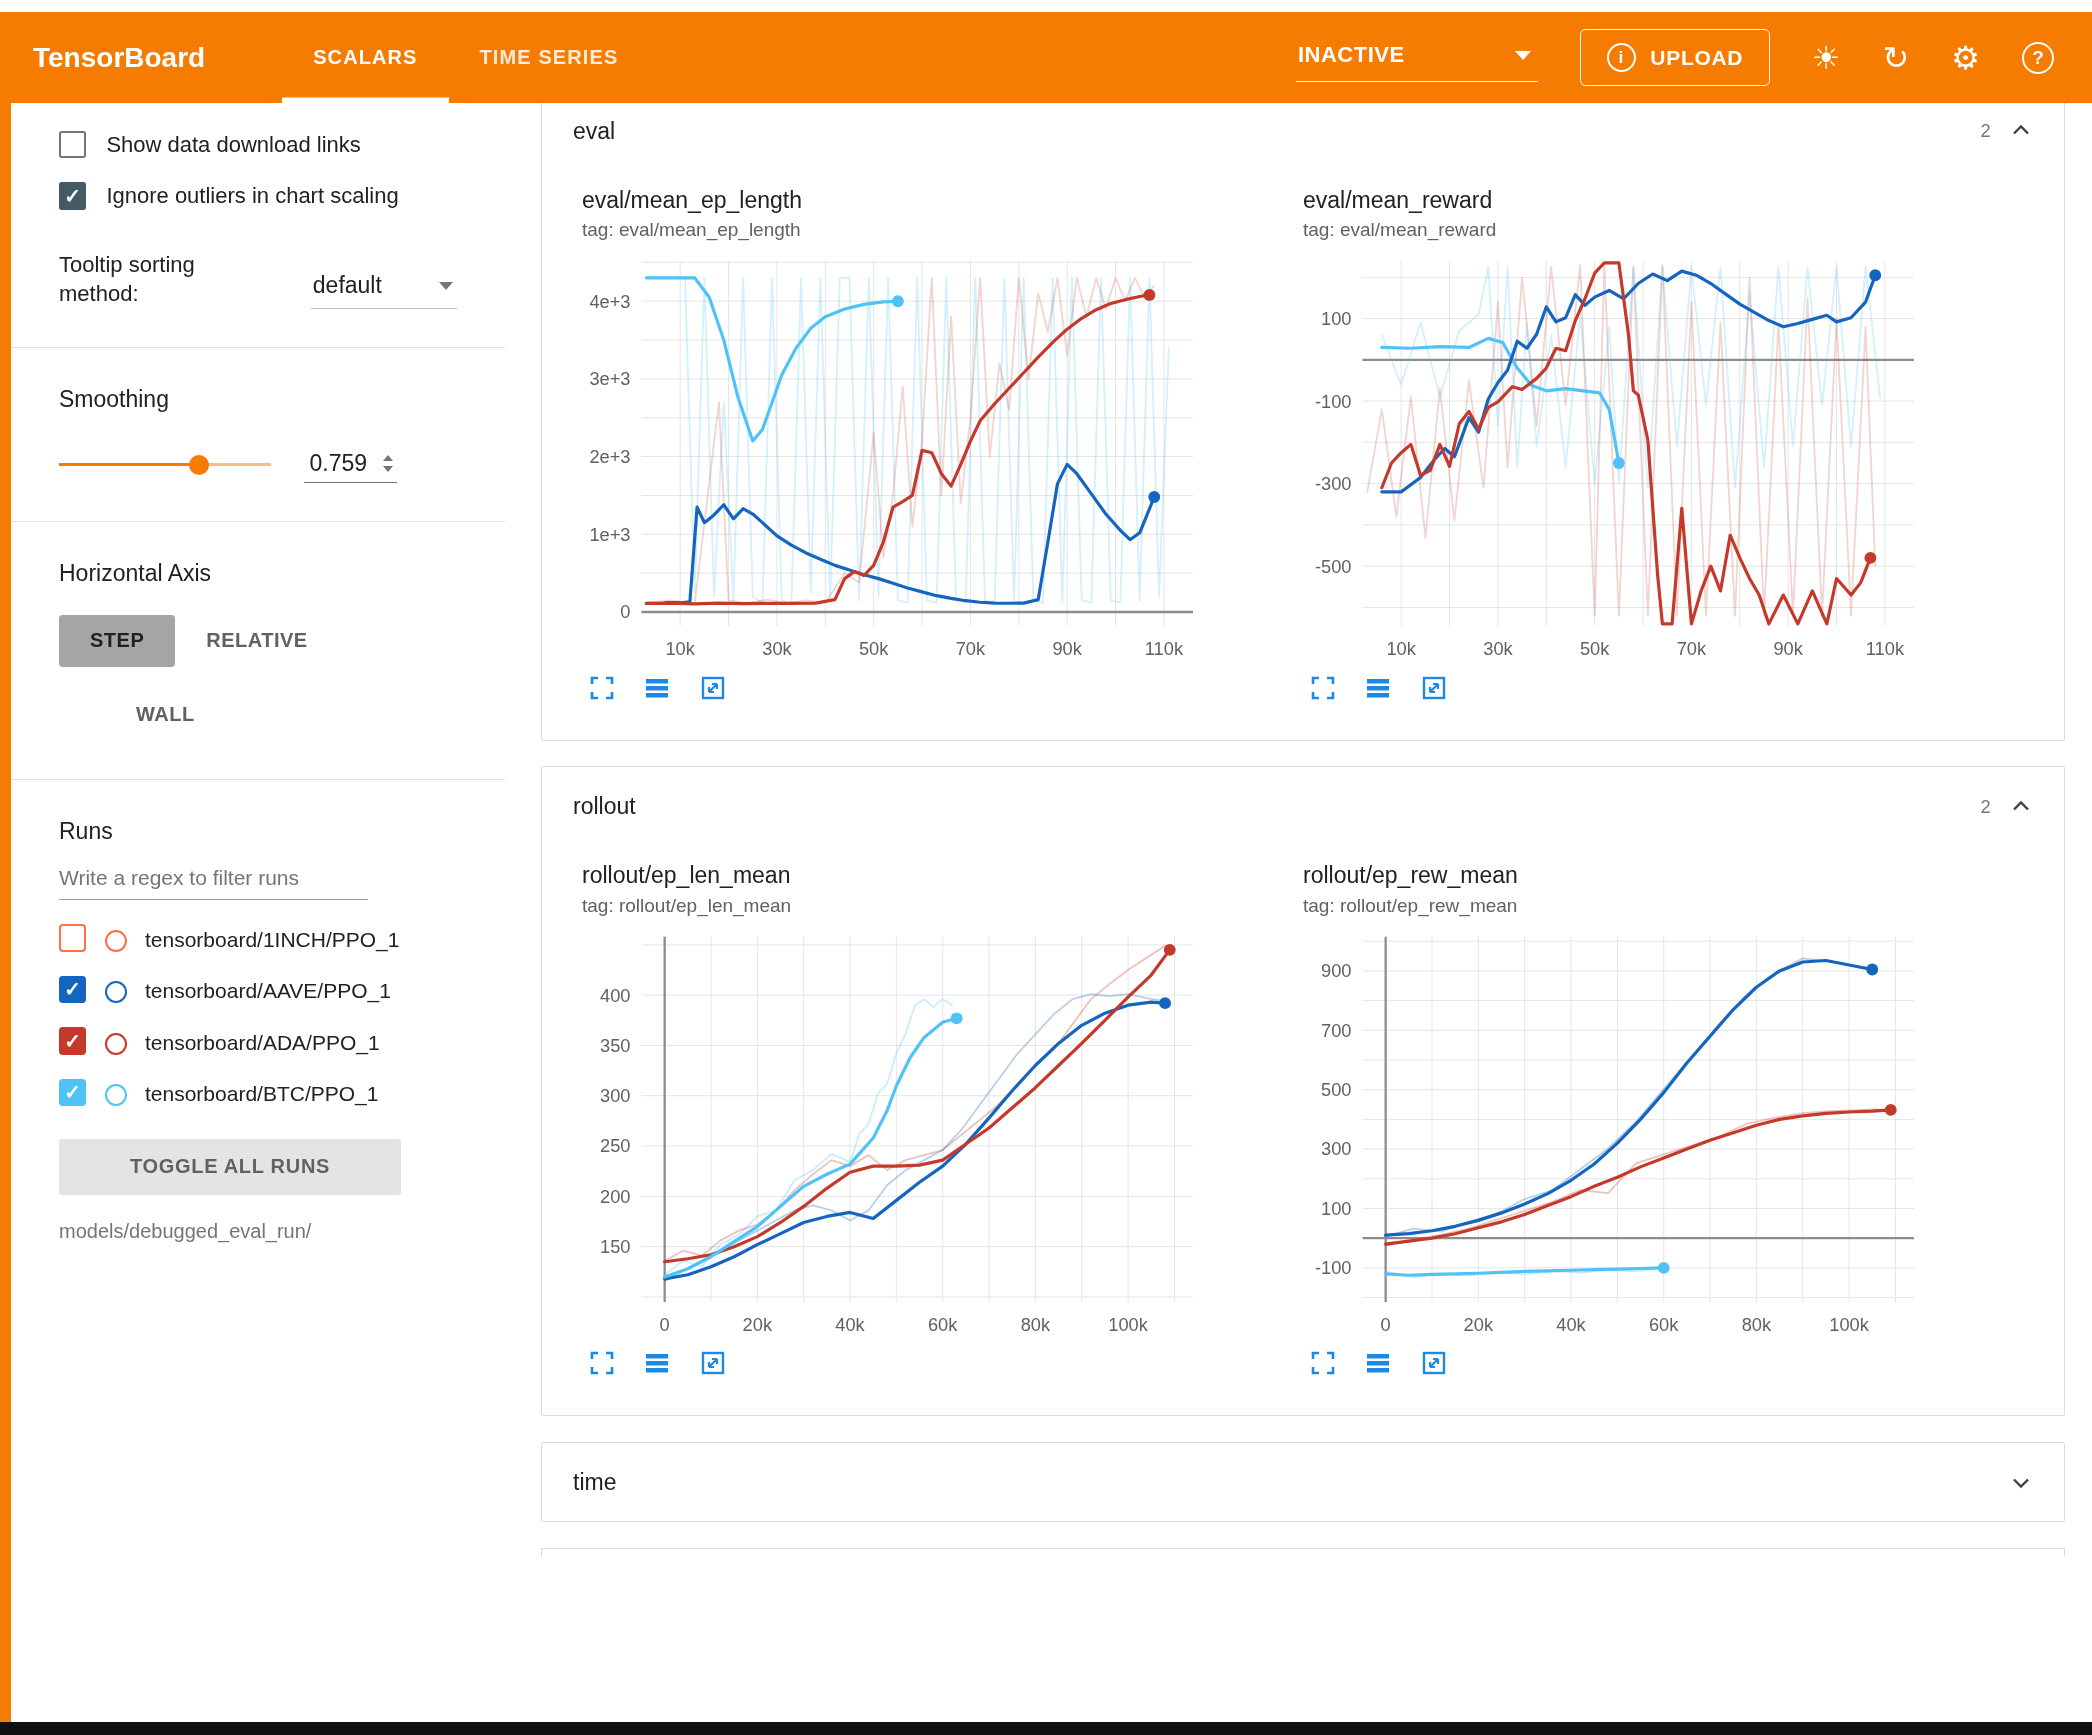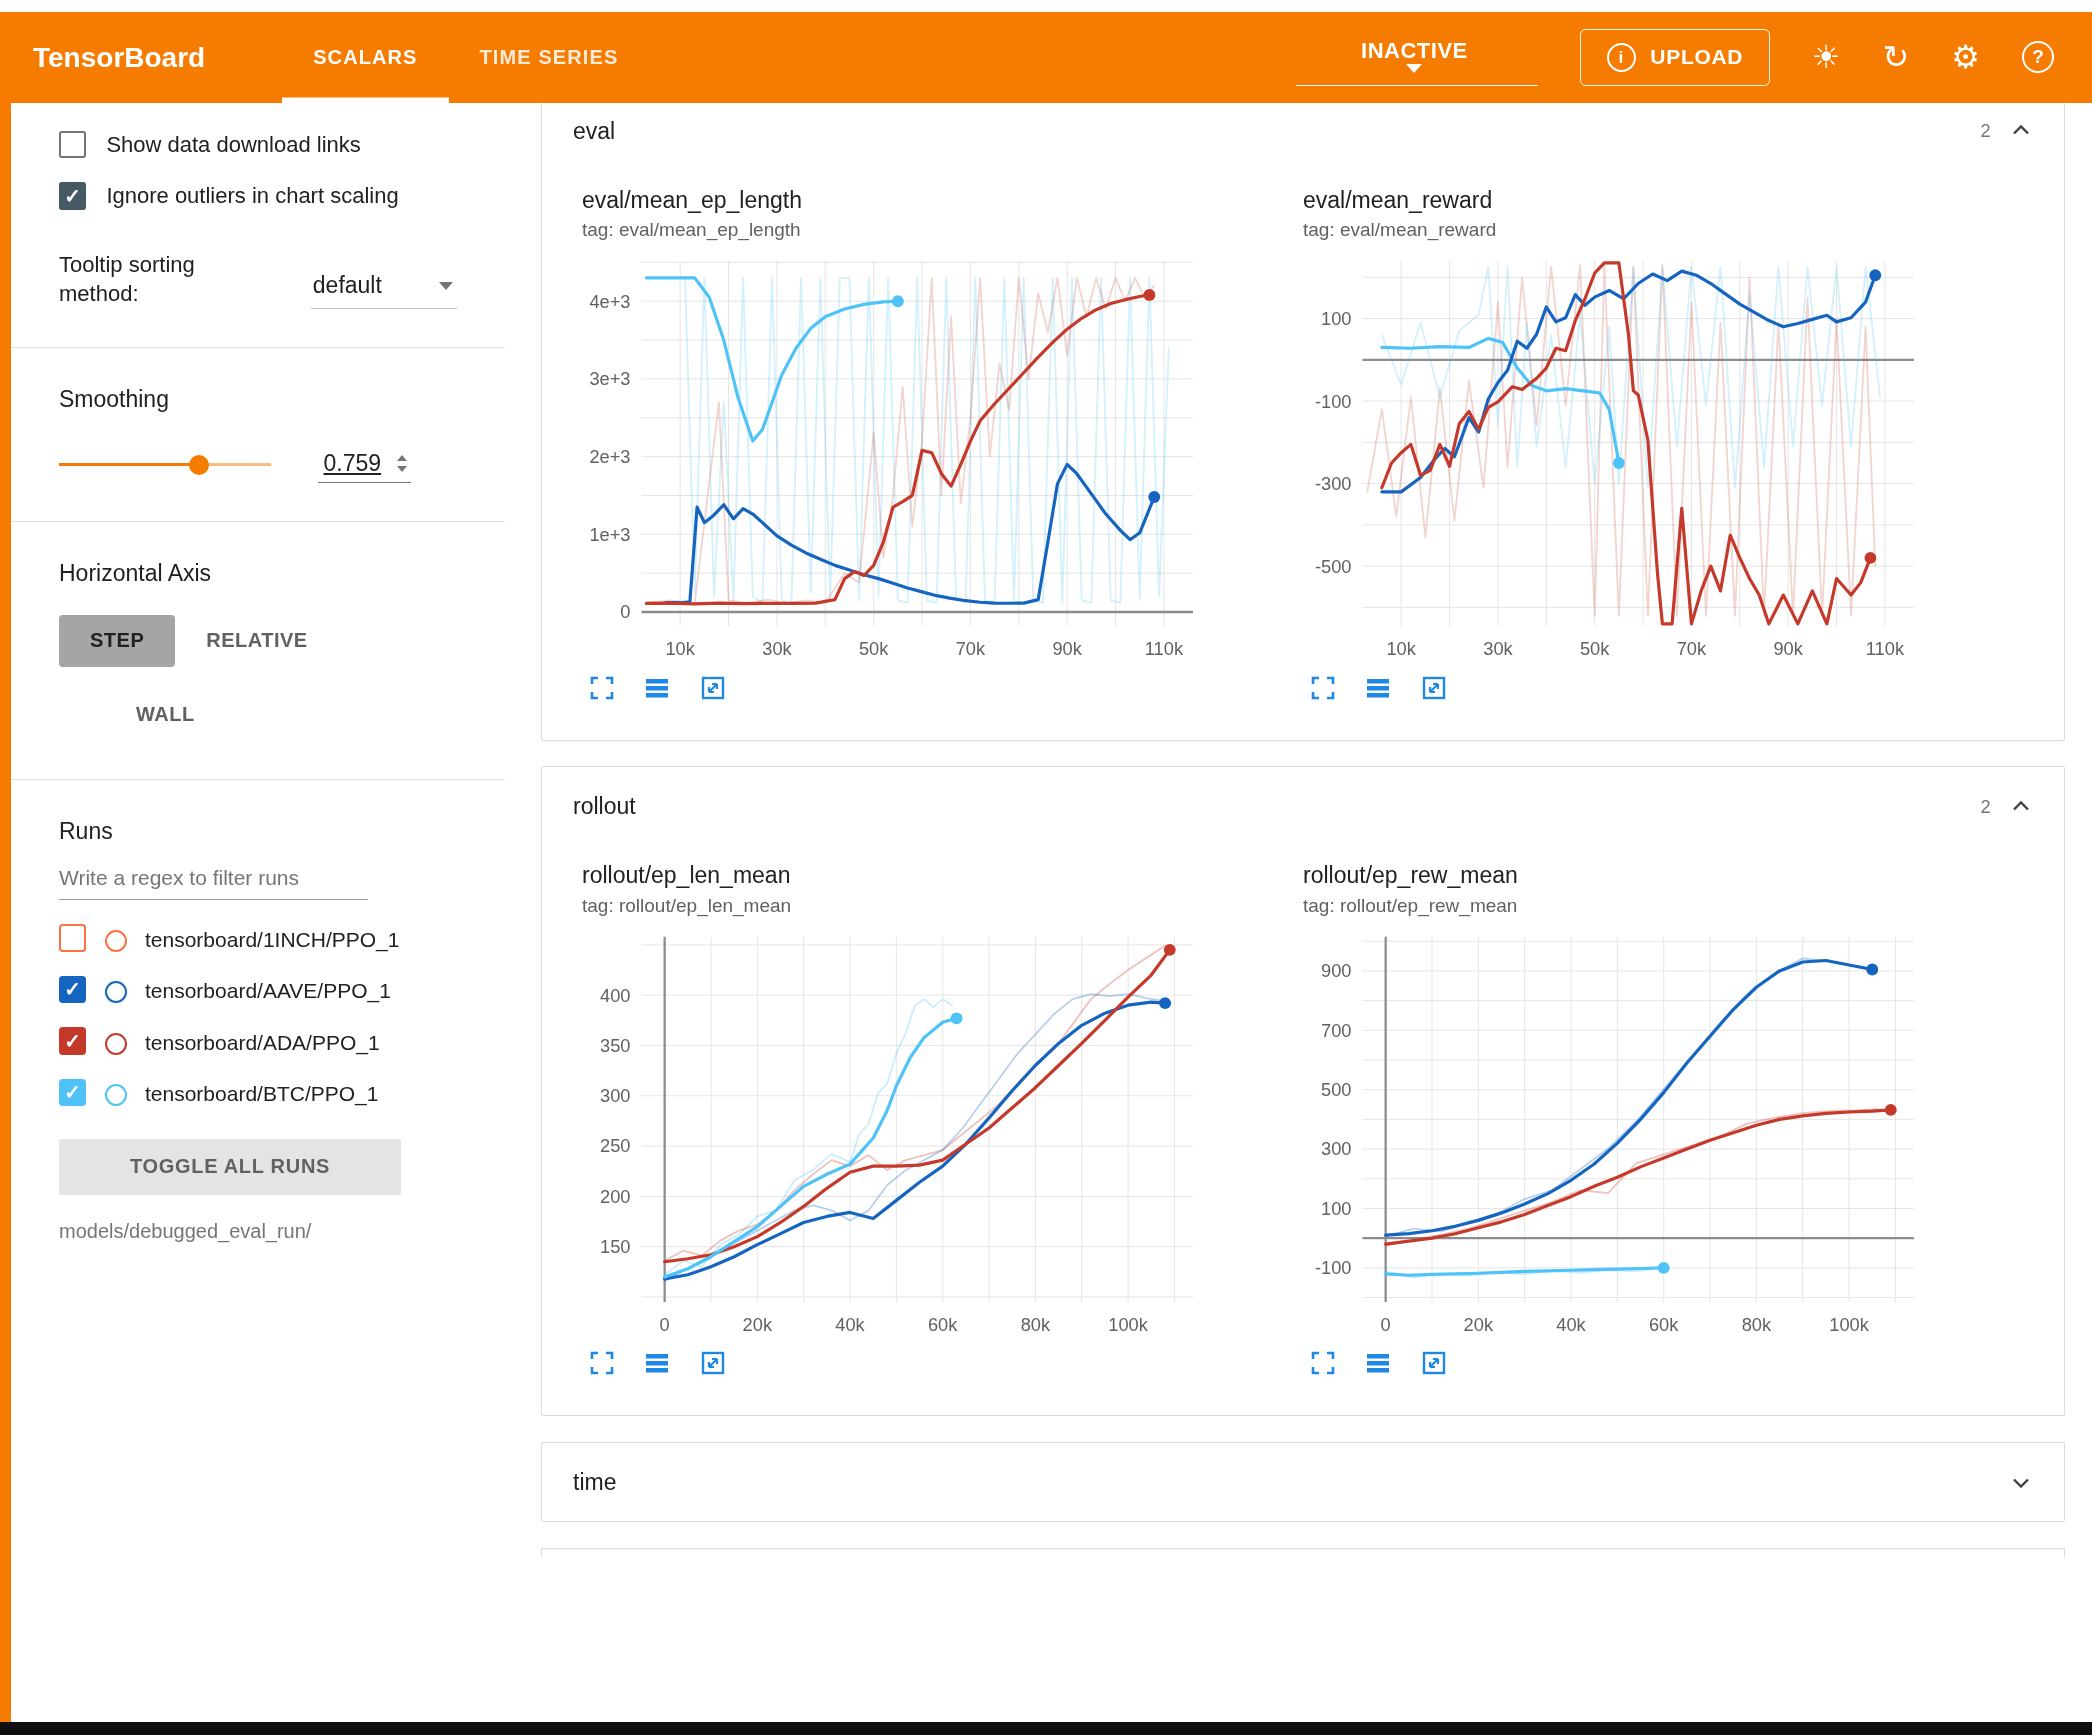--- a/index.html
+++ b/index.html
@@ -6,21 +6,21 @@
 html,body { width:2092px; height:1735px; }
 body { position:relative; background:#fff; font-family:"Liberation Sans",sans-serif; color:#212121; overflow:hidden; }
 
 
 .topbar { position:absolute; top:0; left:0; width:100%; height:91px; background:#f57c00; display:flex; align-items:center; padding:0 38px 0 33px; z-index:10;margin-top:12px; }
 .brand { color:#fff; font-size:28px; font-weight:bold; margin-right:77px; }
 .tabs { display:flex; height:100%; }
 .tab { display:flex; align-items:center; padding:0 31px; color:rgba(255,255,255,.85); font-size:20px; letter-spacing:1.1px; font-weight:bold; cursor:pointer; }
 .tab.active { color:#fff; box-shadow:inset 0 -5.5px 0 #fff; }
 .topbar-right { margin-left:auto; display:flex; align-items:center; gap:42px; }
-.status-dd { display:flex; align-items:center; border-bottom:1.8px solid #fff; padding:9.1px 7.3px 12.8px 1.8px; color:#fff; font-weight:bold; font-size:22px; letter-spacing:0.5px; min-width:242px; justify-content:space-between;flex-direction:column; }
+.status-dd { display:flex; align-items:center; border-bottom:1.8px solid #fff; padding:9.1px 7.3px 12.8px 1.8px; color:#fff; font-weight:bold; font-size:22px; letter-spacing:0.5px; min-width:242px; justify-content:space-between; }
 .caret-down-white { width:0; height:0; border-left:8.2px solid transparent; border-right:8.2px solid transparent; border-top:9.1px solid #fff; }
 .upload-btn { display:flex; align-items:center; gap:14.6px; border:1.8px solid rgba(255,255,255,.95); border-radius:5.5px; padding:12.8px 25.6px; color:#fff; font-weight:bold; font-size:21px; letter-spacing:0.7px; }
 .info-icon { width:29px; height:29px; border:2.3px solid #fff; border-radius:50%; display:flex; align-items:center; justify-content:center; font-size:17.4px; font-weight:bold; }
 .topbar-icon { color:#fff; font-size:32px; line-height:1; }
 .help-icon { width:32px; height:32px; border:2.3px solid #fff; border-radius:50%; display:flex; align-items:center; justify-content:center; font-size:19px; font-weight:bold; color:#fff; }
 
 
 .left-strip { position:absolute; left:0; top:91px; bottom:12.8px; width:11px; background:#f57c00; }
 .bottom-bar { position:absolute; left:0; bottom:0; width:100%; height:12.8px; background:#101010; }
 
@@ -29,21 +29,21 @@
 .setting-row { display:flex; align-items:center; gap:20px; margin-bottom:24px; }
 .setting-checkbox { width:27.4px; height:27.4px; border:2.7px solid #757575; border-radius:2.7px; flex:none; display:flex; align-items:center; justify-content:center; font-size:20px; color:#fff; font-weight:bold; }
 .setting-checkbox.checked { background:#455a64; border-color:#455a64; }
 .setting-label { font-size:22px; white-space:nowrap; }
 .tooltip-row { display:flex; align-items:flex-end; gap:31px; margin-top:40px; }
 .tooltip-label { font-size:22px; width:187px; line-height:1.35; }
 .dd-select { display:flex; align-items:center; justify-content:space-between; width:146px; border-bottom:0.9px solid #bdbdbd; padding:5.5px 3.7px 9.1px 1.8px; font-size:23px;margin-left:34px; }
 .caret-down-gray { width:0; height:0; border-left:7.3px solid transparent; border-right:7.3px solid transparent; border-top:8.2px solid #757575; }
 .divider { height:0.9px; background:#e0e0e0; margin:38px 0 38px -48px; }
 .side-heading { font-size:23px; }
-.smoothing-row { display:flex; align-items:center; margin-top:33px; gap:47px;text-decoration:underline; }
+.smoothing-row { display:flex; align-items:center; margin-top:33px; gap:33px; }
 .slider { position:relative; width:212px; height:22px; flex:none; }
 .slider-track { position:absolute; top:9.1px; left:0; width:100%; height:3.7px; background:#f9bd80; }
 .slider-fill { position:absolute; top:9.1px; left:0; width:66%; height:3.7px; background:#f57c00; }
 .slider-knob { position:absolute; top:0.9px; left:calc(66% - 10px); width:20px; height:20px; border-radius:50%; background:#f57c00; }
 .smooth-value { width:93px; border-bottom:1.8px solid #757575; display:flex; align-items:center; justify-content:space-between; padding:3.7px 3.7px 5.5px 5.5px; font-size:23px; }
 .spinner { display:flex; flex-direction:column; gap:4.6px; }
 .spin-up { width:0; height:0; border-left:5.5px solid transparent; border-right:5.5px solid transparent; border-bottom:6.4px solid #757575; }
 .spin-down { width:0; height:0; border-left:5.5px solid transparent; border-right:5.5px solid transparent; border-top:6.4px solid #757575; }
 .axis-buttons { display:flex; flex-wrap:wrap; width:338px; margin-top:27.4px; row-gap:22px; align-items:center; }
 .axis-btn { font-size:20px; letter-spacing:0.5px; color:#616161; padding:14.6px 31px; border-radius:3.7px; font-weight:bold; }

